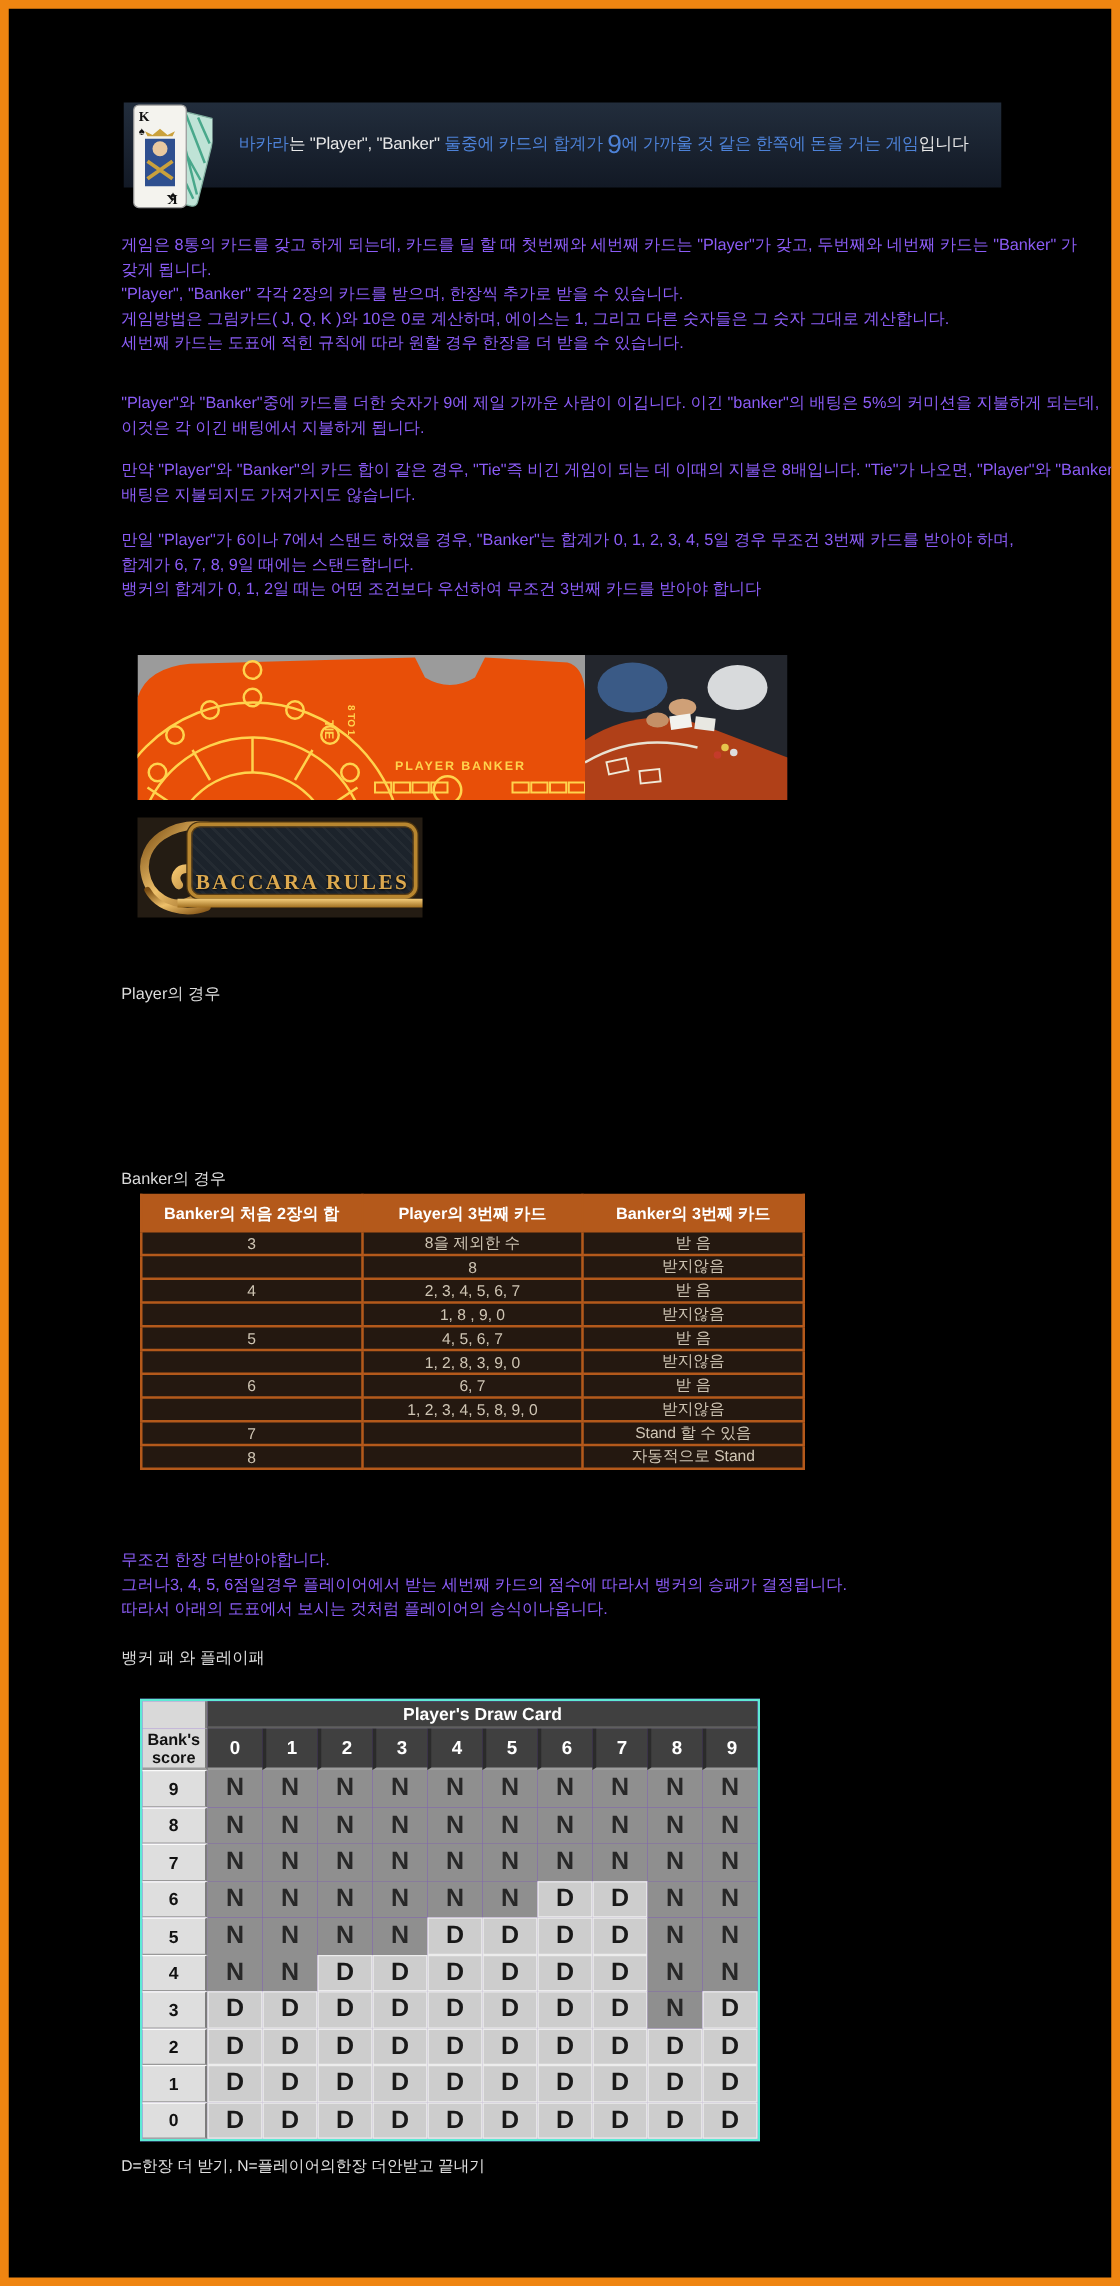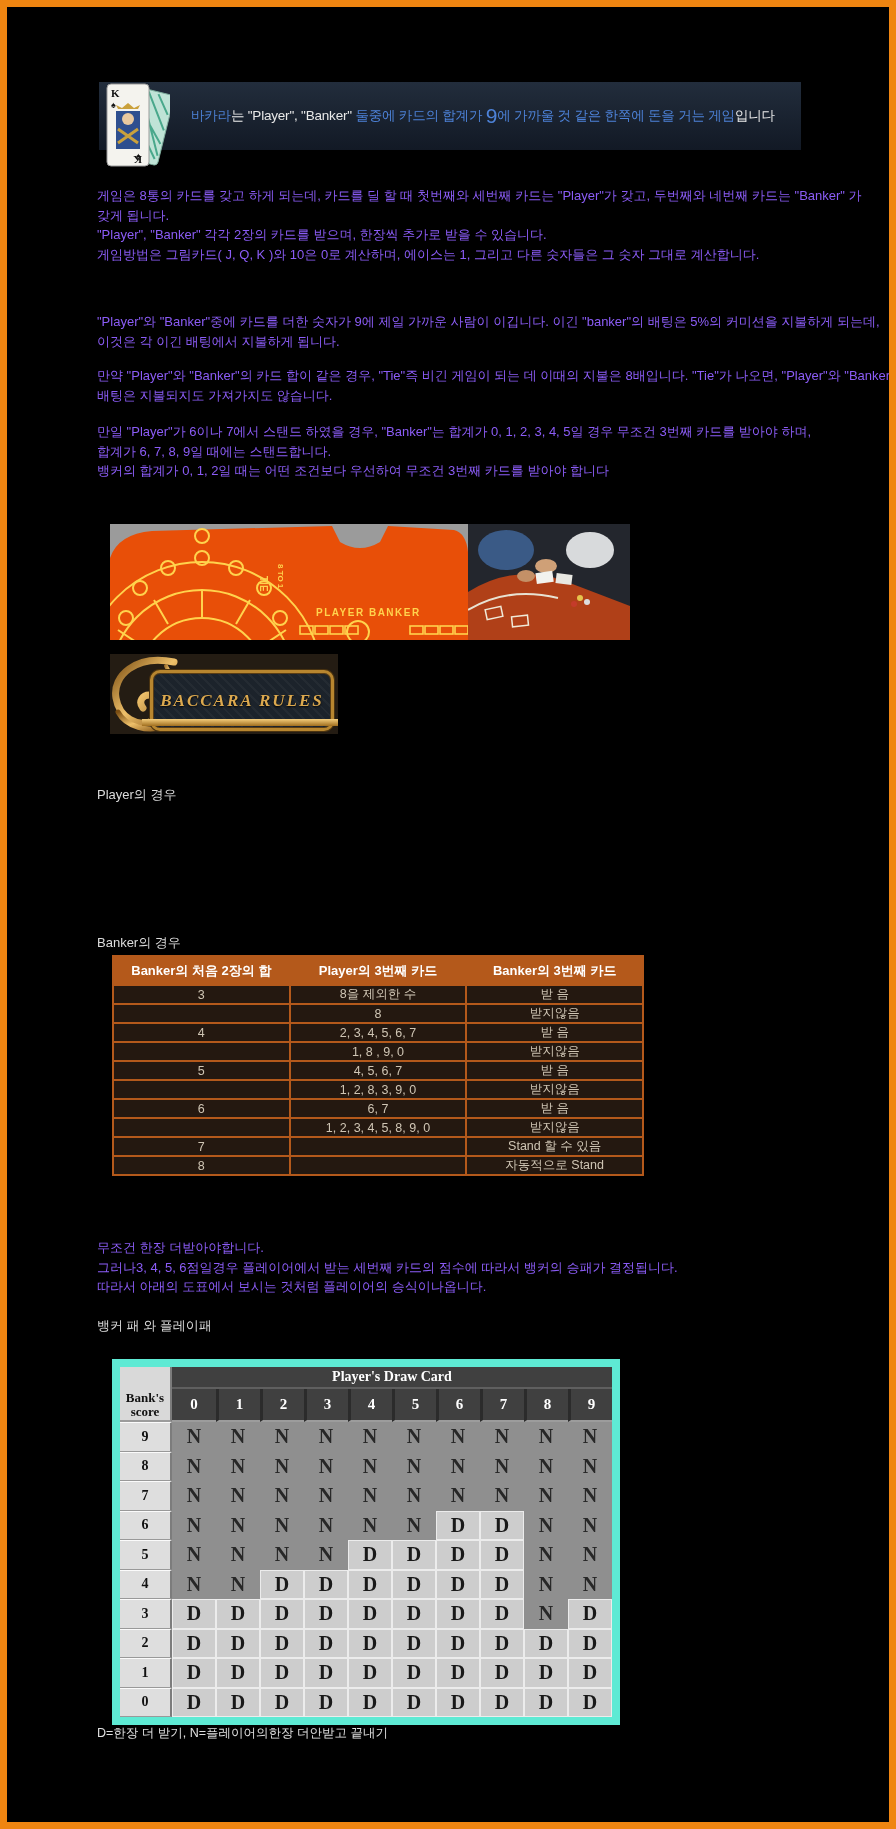--- a/index.html
+++ b/index.html
@@ -17,24 +17,24 @@
   
   .para{position:absolute;left:90px;width:740px;color:#8b5cf6;font-size:13px;}
   .para .line{line-height:19.5px;white-space:nowrap;min-height:19.5px;}
   .p1{top:179px;} .p2{top:305px;} .p3{top:359px;} .p4{top:415px;} .p5{top:1231px;}
   
   .img-layout{position:absolute;left:103px;top:517px;width:358px;height:116px;}
   .img-photo{position:absolute;left:461px;top:517px;width:162px;height:116px;}
   
   .rules-banner{position:absolute;left:103px;top:647px;width:228px;height:80px;background:#241c13;}
   .rb-flourish{position:absolute;left:-4px;top:0;width:72px;height:80px;}
-  .rb-box{position:absolute;left:40px;top:16px;width:178px;height:55px;border:3px solid #b8862f;
-          border-radius:10px;display:flex;align-items:center;justify-content:center;
+  .rb-box{position:absolute;left:40px;top:4px;width:178px;height:55px;border:3px solid #b8862f;
+          border-radius:10px;display:flex;align-items:flex-end;justify-content:center;
           background:repeating-linear-gradient(45deg,rgba(255,255,255,0.035) 0 2px,transparent 2px 7px),#1c232b;
-          box-shadow:inset 0 0 0 1px #5a3d14, 0 0 0 1px #4a3310;font-style:italic;}
+          box-shadow:inset 0 0 0 1px #5a3d14, 0 0 0 1px #4a3310;}
   .rb-label{font-family:"Liberation Serif","DejaVu Serif",serif;font-size:17px;font-weight:bold;
             color:#dca94f;letter-spacing:2px;text-shadow:0 1px 2px #000;}
   .rb-bar{position:absolute;left:32px;bottom:8px;width:196px;height:7px;
           background:linear-gradient(#f4cd7b,#a06e1f);}
   
   .section-label{position:absolute;left:90px;color:#dcdcdc;font-size:13px;}
   .lbl-player{top:779px;} .lbl-banker{top:927px;} .lbl-matrix{top:1310px;text-align:center;}
   .rules-table{position:absolute;border-collapse:collapse;table-layout:fixed;
                border:2px solid #b4591b;}
   .rules-table th{background:#b4591b;color:#fff;font-size:13px;font-weight:bold;height:25px;
@@ -42,21 +42,21 @@
   .rules-table td{background:#241810;color:#cfc5b4;font-size:12.5px;text-align:center;
                   border:2px solid #b4591b;padding:0 3px;}
   #playerTable{left:105px;top:801px;width:530px;}
   #playerTable td{height:22px;}
   #bankerTable{left:105px;top:948px;width:532px;}
   #bankerTable td{height:17px;}
   
   .matrix{position:absolute;left:105px;top:1352px;display:grid;
           grid-template-columns:52px repeat(10,44px);
           grid-template-rows:22px 33px repeat(10,29.5px);
-          background:#6d28d9;border:8px solid #5eead4;font-family:Liberation Serif, serif;}
+          background:#6d28d9;border:2px solid #5eead4;}
   .mc{display:flex;align-items:center;justify-content:center;}
   .m-corner{background:#d9d9d9;border-right:2px solid #7c7c7c;}
   .m-top{background:#404040;color:#fff;font-weight:bold;font-size:14px;border-bottom:2px solid #5f5f5f;}
   .m-score-hdr{background:#d9d9d9;color:#111;font-weight:bold;font-size:13px;line-height:14px;
                text-align:center;flex-direction:column;border-right:2px solid #7c7c7c;
                border-bottom:2px solid #9c9c9c;}
   .m-col-hdr{background:#404040;color:#fff;font-weight:bold;font-size:15px;
              border-left:3px solid #2b2b2b;border-bottom:2px solid #9c9c9c;}
   .m-col-hdr.first{border-left:none;}
   .m-score{background:#dedede;color:#111;font-weight:bold;font-size:14px;
@@ -88,20 +88,21 @@
       <text x="30" y="76" font-size="9" fill="#111">♠</text>
     </svg>
     <div class="banner-text"><span class="seg-blue">바카라</span><span class="seg-white">는 "Player", "Banker" </span><span class="seg-blue">둘중에 카드의 합계가 </span><span class="seg-blue-large">9</span><span class="seg-blue">에 가까울 것 같은 한쪽에 돈을 거는 게임</span><span class="seg-white">입니다</span></div>
   </div>
 
   <div class="para p1">
       <div class="line">게임은 8통의 카드를 갖고 하게 되는데, 카드를 딜 할 때 첫번째와 세번째 카드는 "Player"가 갖고, 두번째와 네번째 카드는 "Banker" 가</div>
       <div class="line">갖게 됩니다.</div>
       <div class="line">"Player", "Banker" 각각 2장의 카드를 받으며, 한장씩 추가로 받을 수 있습니다.</div>
       <div class="line">게임방법은 그림카드( J, Q, K )와 10은 0로 계산하며, 에이스는 1, 그리고 다른 숫자들은 그 숫자 그대로 계산합니다.</div>
+      <div class="line">세번째 카드는 도표에 적힌 규칙에 따라 원할 경우 한장을 더 받을 수 있습니다.</div>
     </div>
   <div class="para p2">
       <div class="line">"Player"와 "Banker"중에 카드를 더한 숫자가 9에 제일 가까운 사람이 이깁니다. 이긴 "banker"의 배팅은 5%의 커미션을 지불하게 되는데,</div>
       <div class="line">이것은 각 이긴 배팅에서 지불하게 됩니다.</div>
     </div>
   <div class="para p3">
       <div class="line">만약 "Player"와 "Banker"의 카드 합이 같은 경우, "Tie"즉 비긴 게임이 되는 데 이때의 지불은 8배입니다. "Tie"가 나오면, "Player"와 "Banker"의</div>
       <div class="line">배팅은 지불되지도 가져가지도 않습니다.</div>
     </div>
   <div class="para p4">

